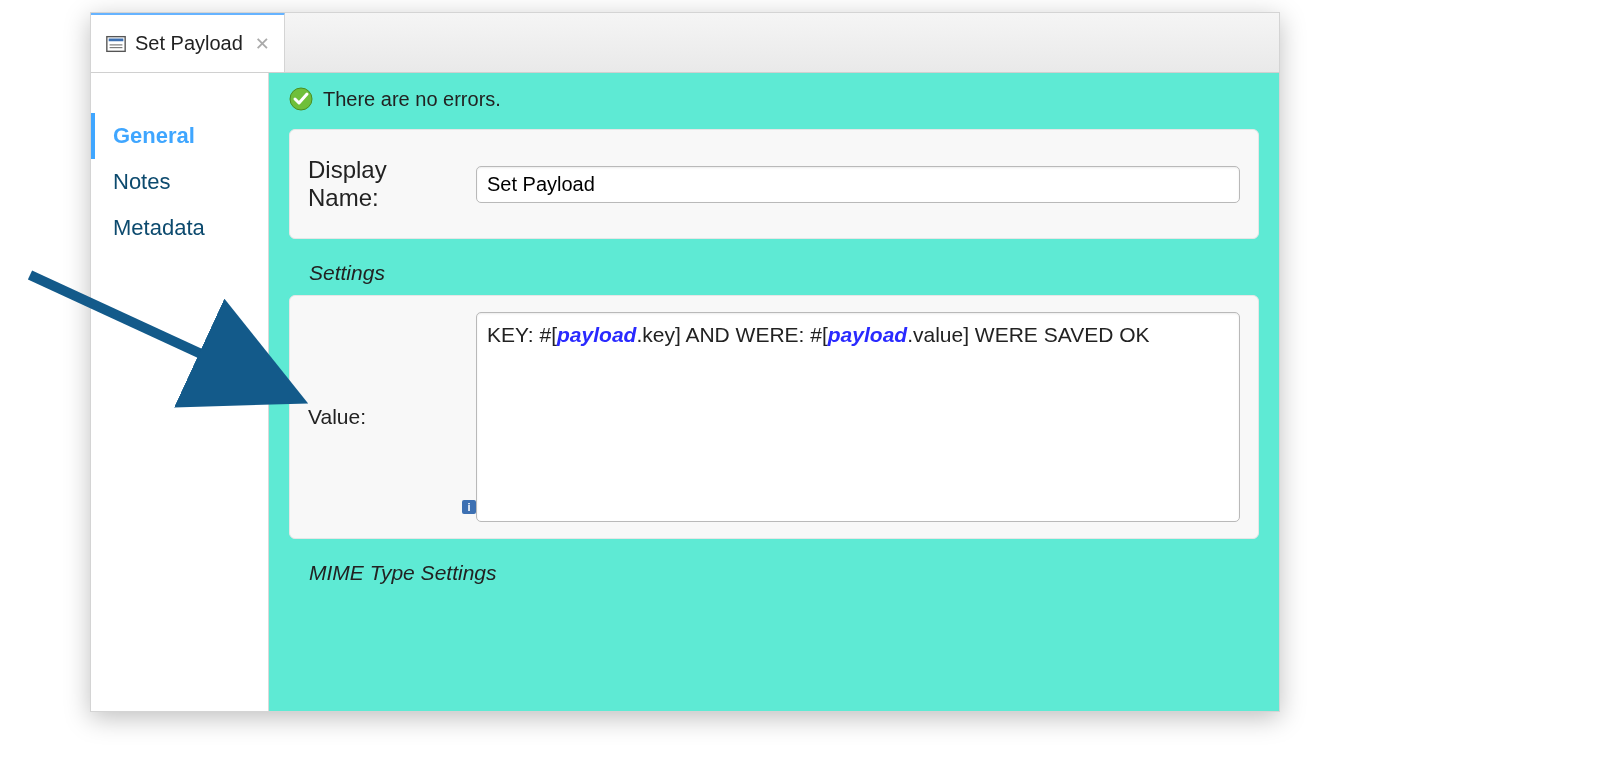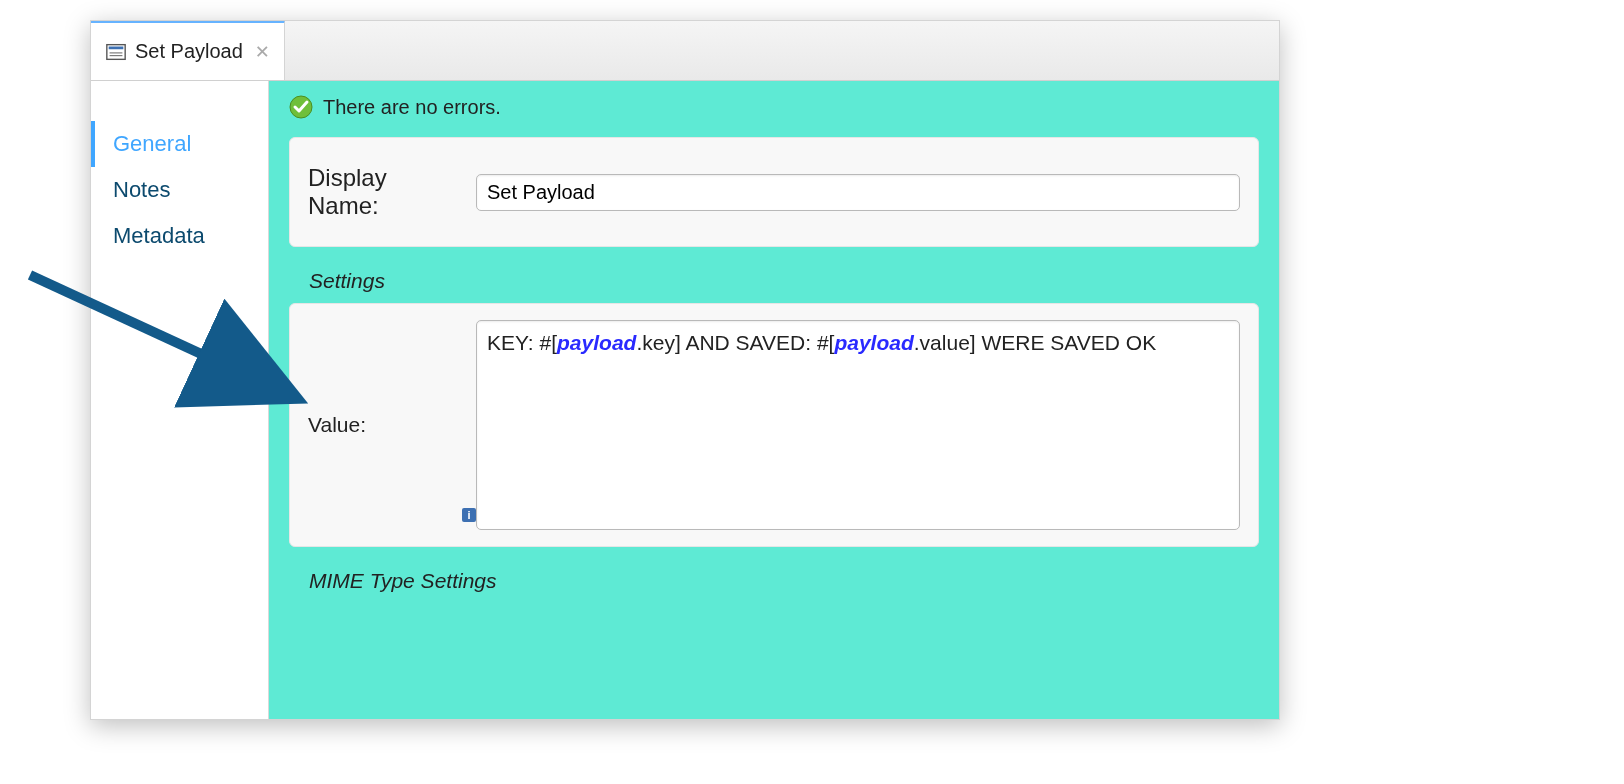--- a/index.html
+++ b/index.html
@@ -9,21 +9,21 @@
     font-size: 20px;
     color: #222;
     background: #fff;
     width: 1624px;
     height: 784px;
     position: relative;
   }
   .panel {
     position: absolute;
     left: 90px;
-    top: 20px;
+    top: 12px;
     width: 1190px;
     height: 700px;
     background: #fff;
     box-shadow: 0 6px 24px rgba(0,0,0,0.25);
     border: 1px solid #d4d4d4;
     overflow: hidden;
   }
   .tab-bar {
     height: 60px;
     background: linear-gradient(#f5f5f5,#e9e9e9);
@@ -73,21 +73,21 @@
   }
   .side-item {
     padding: 10px 18px;
     font-size: 22px;
     color: #0c4a6e;
     cursor: pointer;
     border-left: 4px solid transparent;
   }
   .side-item.active {
     color: #3fa6ff;
-    font-weight: 400;
+    font-weight: 700;
     border-left: 4px solid #3fa6ff;
   }
 
   .content {
     flex: 1;
     padding: 14px 20px 20px 20px;
     overflow: auto;
     background: #5eead4;
   }
   .status-row {
@@ -258,21 +258,21 @@
           <label>Display Name:</label>
           <input type="text" class="text-input" value="Set Payload" style="">
         </div>
       </div>
 
       <div class="section-label">Settings</div>
       <div class="group">
         <div class="value-row">
           <label>Value:</label>
           <div class="value-editor">
-            <div class="editor-box" contenteditable="true" style=""><span>KEY: #[</span><span class="kw">payload</span><span>.key] AND SAVED: #[</span><span class="kw">payload</span><span>.value] WERE SAVED OK</span></div>
+            <div class="editor-box" contenteditable="true" style=""><span>KEY: #[</span><span class="kw">payload</span><span>.key] AND WERE: #[</span><span class="kw">payload</span><span>.value] WERE SAVED OK</span></div>
             <div class="info-badge">i</div>
           </div>
         </div>
       </div>
 
       <div class="section-label">MIME Type Settings</div>
 
     </div>
   </div>
 </div>

